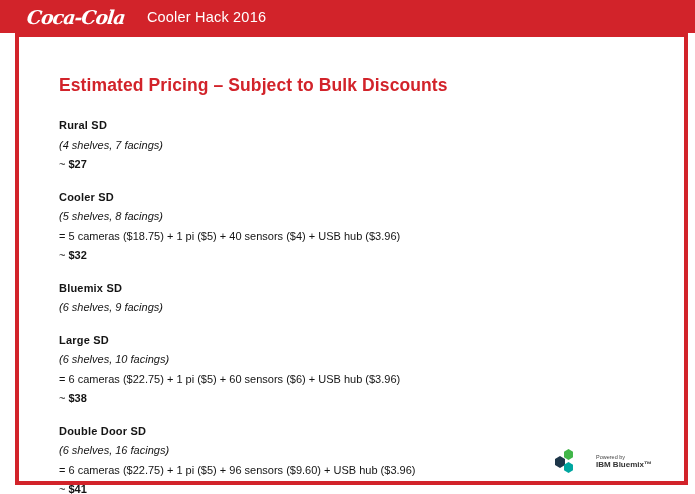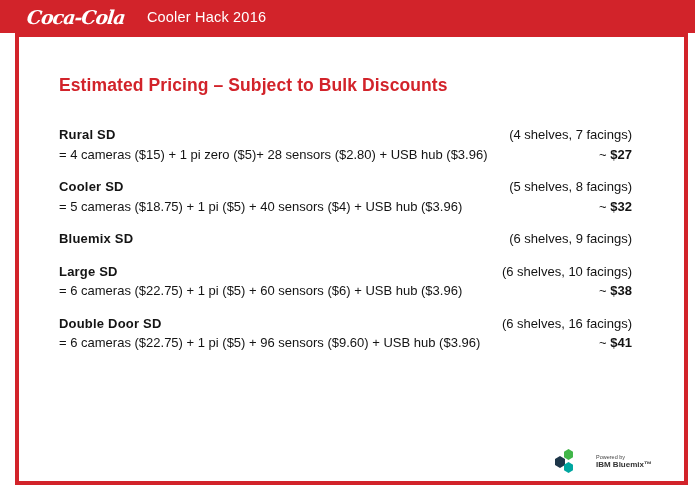--- a/index.html
+++ b/index.html
@@ -32,32 +32,33 @@
   
   .content-box {
     position: absolute; left: 15px; top: 33px; width: 673px; height: 452px;
     border: 4px solid var(--red, #D2232A);
     background: #fff;
     padding: 38px 52px 0 40px;
   }
   .slide-title {
     color: var(--red, #D2232A);
     font-weight: bold; font-size: 17.5px;
-    margin-bottom: 29px; letter-spacing: 0.1px;
+    margin-bottom: 20px; letter-spacing: 0.1px;
     white-space: nowrap;
   }
 
   .pricing-item { margin-bottom: 13px; }
   .pricing-row {
     display: flex; justify-content: space-between; align-items: baseline;
-    font-size: 13px; line-height: 19.5px; color: #141414;
+    font-size: 11px; line-height: 19.5px; color: #141414;
     white-space: nowrap;
+    flex-direction: column;
   }
   .item-name { font-weight: bold; letter-spacing: 0.2px; }
-  .item-config { font-weight: normal; }
+  .item-config { font-weight: normal; font-style: italic; }
   .item-formula { font-weight: normal; }
   .item-price { font-weight: bold; text-align: right; }
   .price-prefix { font-weight: normal; }
 
   
   .footer-logo {
     position: absolute; right: 32px; bottom: 7px;
     display: flex; align-items: center; gap: 20px;
   }
   .hex-cluster { position: relative; width: 21px; height: 25px; flex: 0 0 auto; }
@@ -84,21 +85,20 @@
 
   <div class="content-box">
     <div class="slide-title">Estimated Pricing – Subject to Bulk Discounts</div>
 
     <div class="pricing-item">
       <div class="pricing-row">
         <span class="item-name">Rural SD</span>
         <span class="item-config">(4 shelves, 7 facings)</span>
       </div>
       <div class="pricing-row">
-        <span class="item-formula">= 4 cameras ($15) + 1 pi zero ($5)+ 28 sensors ($2.80) + USB hub ($3.96)</span>
         <span class="item-price"><span class="price-prefix">~ </span><span>$27</span></span>
       </div>
     </div>
 
     <div class="pricing-item">
       <div class="pricing-row">
         <span class="item-name">Cooler SD</span>
         <span class="item-config">(5 shelves, 8 facings)</span>
       </div>
       <div class="pricing-row">

